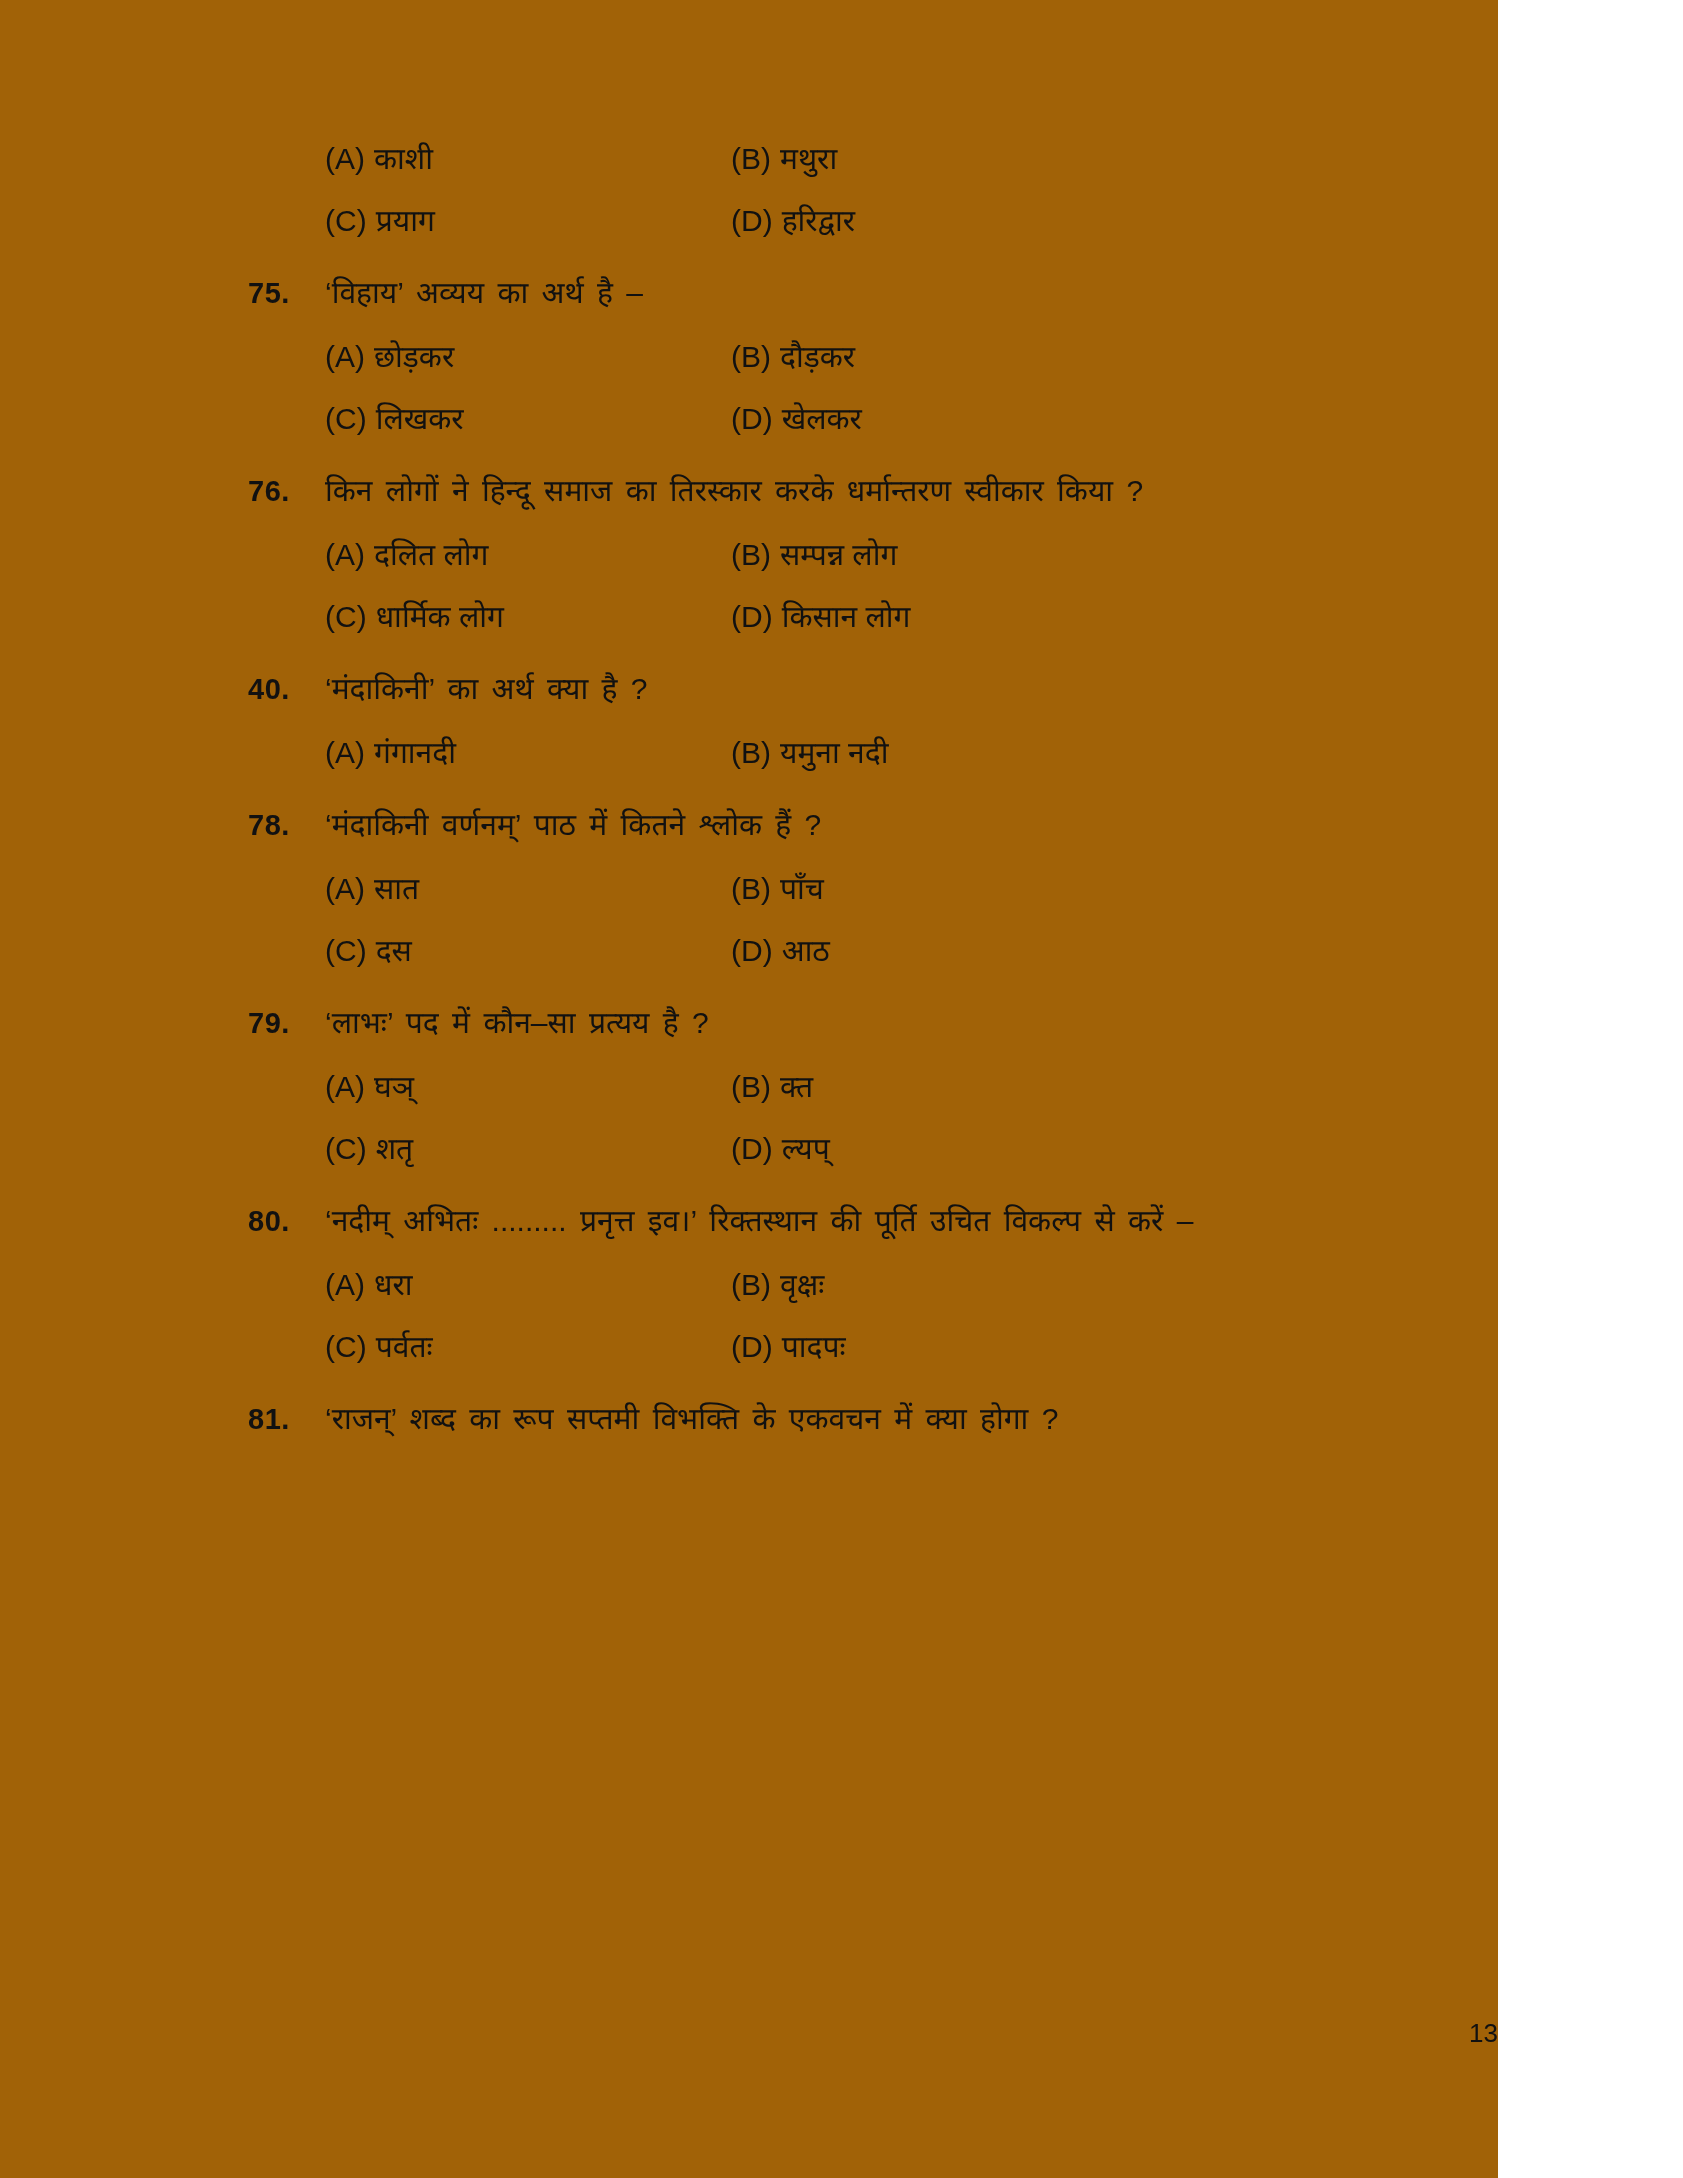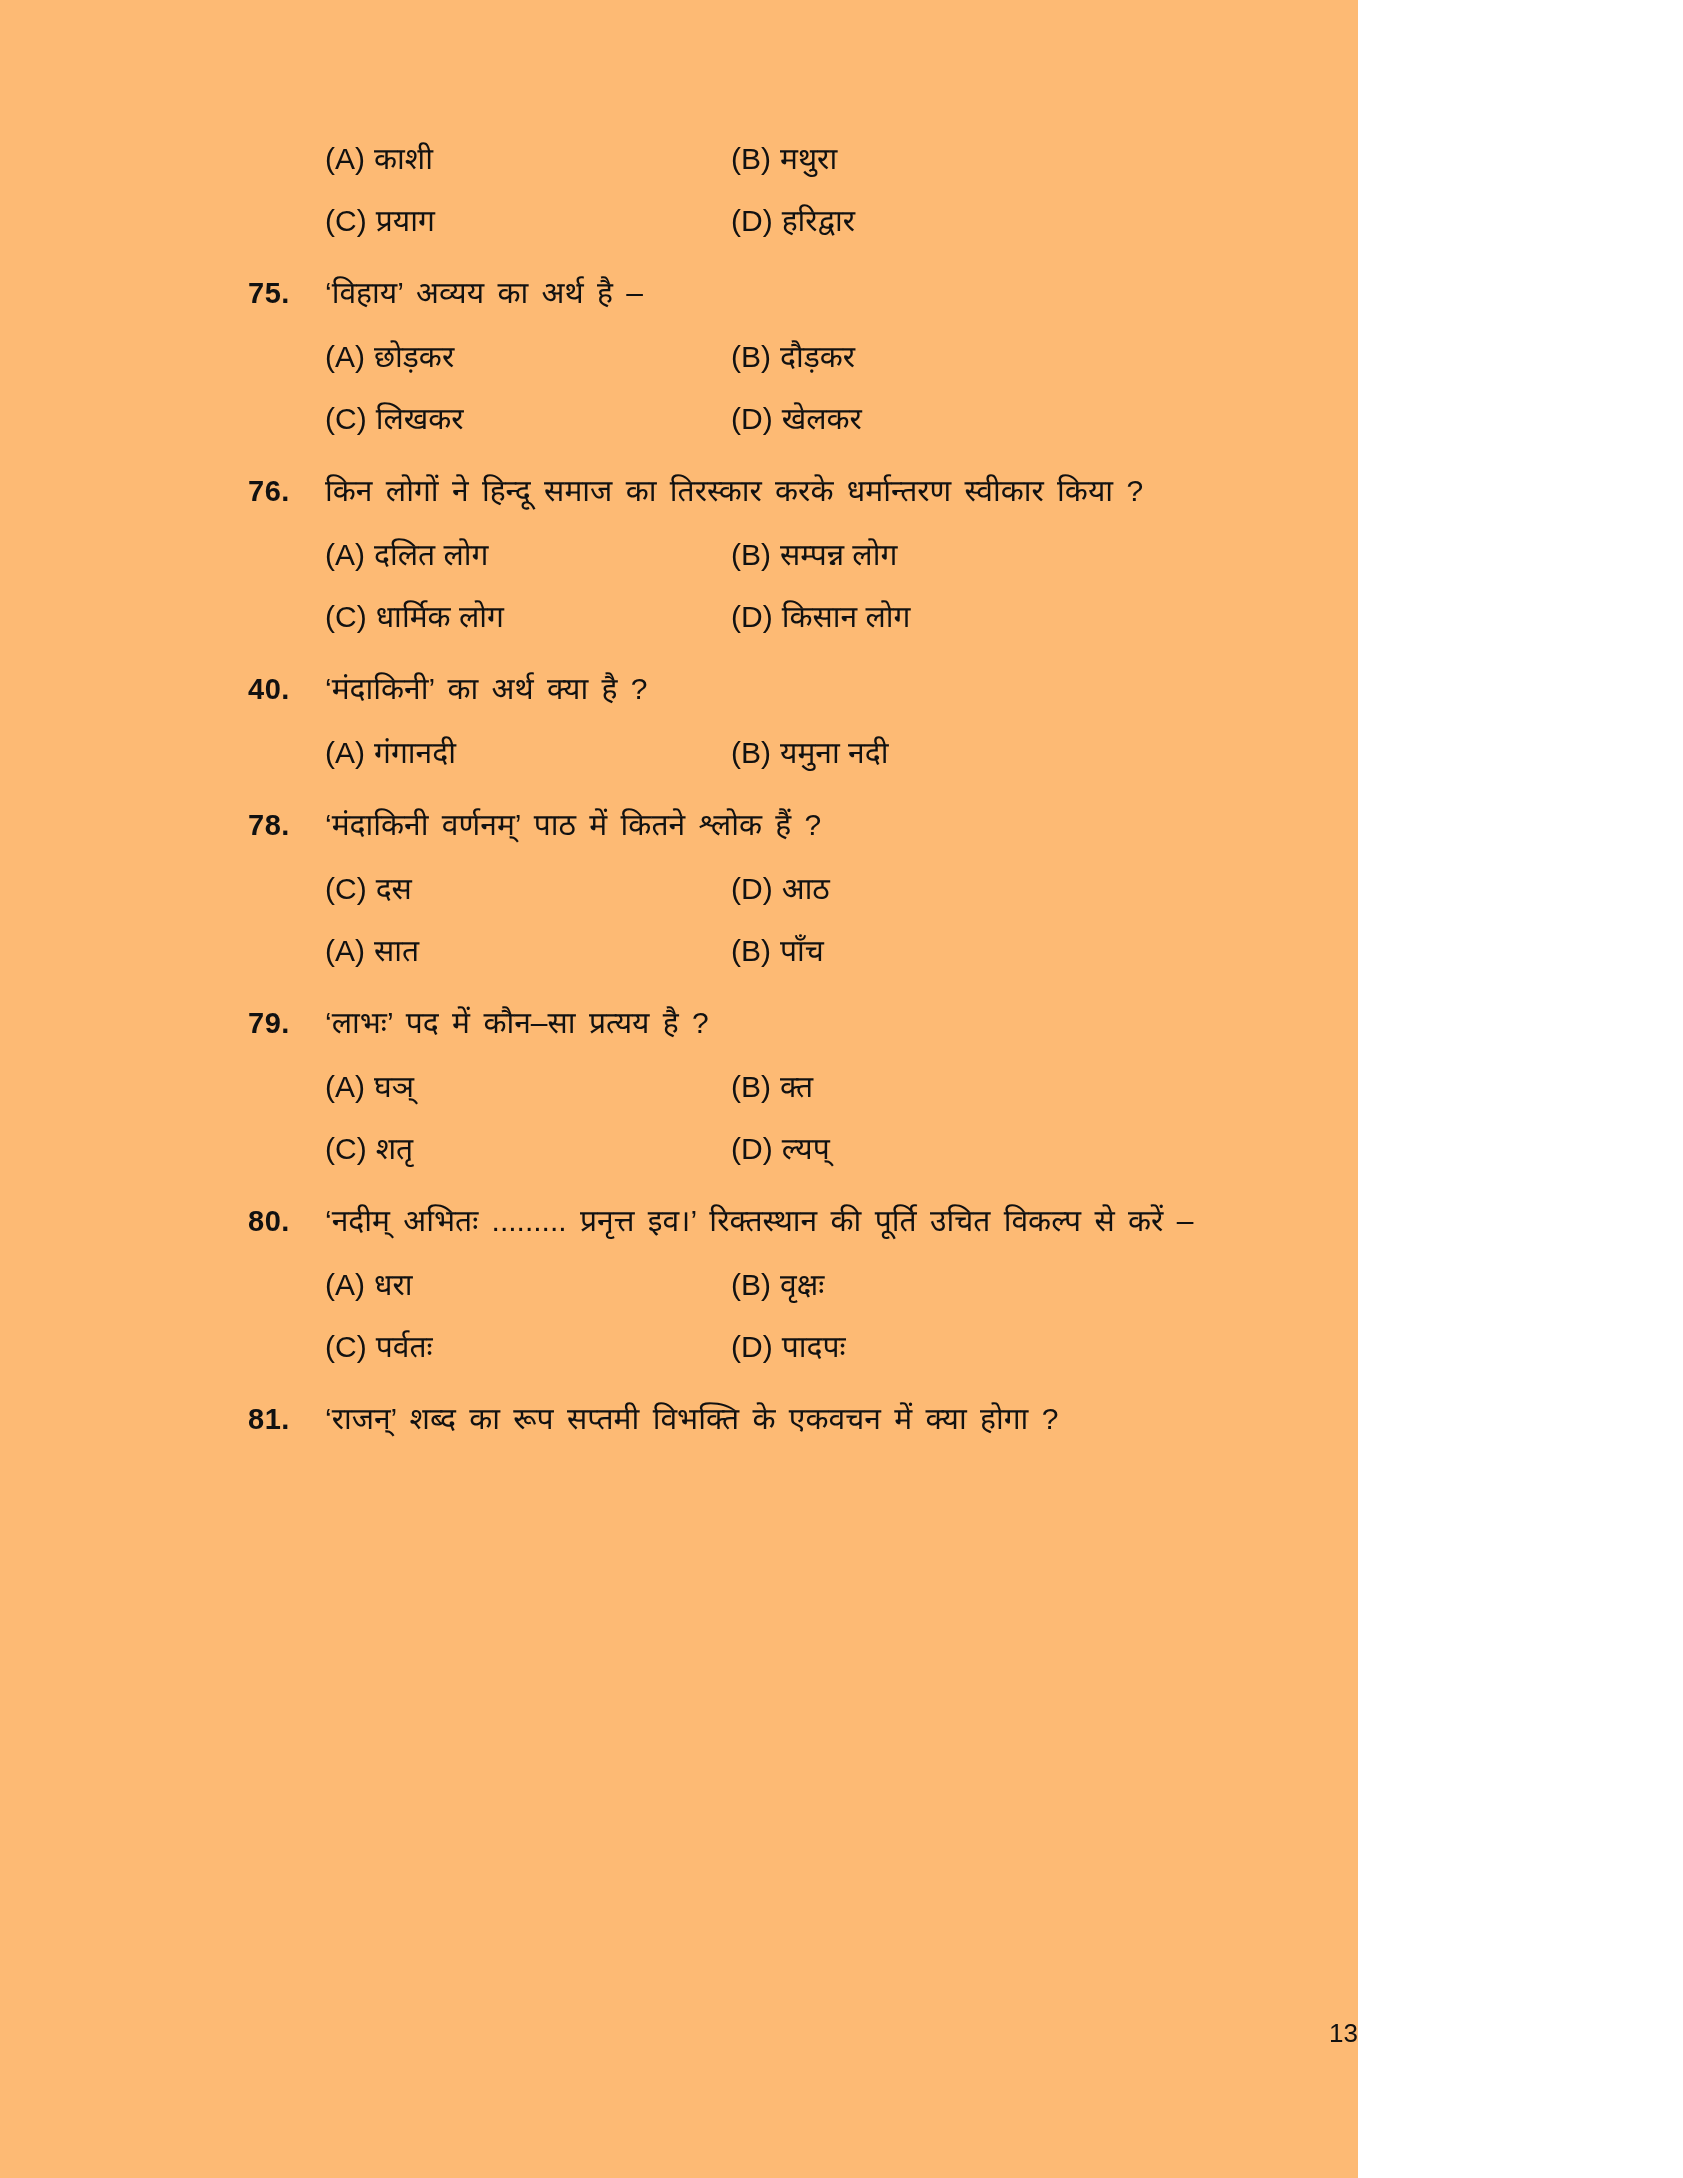--- a/index.html
+++ b/index.html
@@ -12,23 +12,23 @@
     height: 2178px;
     font-family: "Liberation Sans", "DejaVu Sans", sans-serif;
     color: #111111;
     position: relative;
     overflow: hidden;
   }
   .page {
     position: absolute;
     left: 0;
     top: 0;
-    width: 1358px;
+    width: 1498px;
     height: 2178px;
-    background: #fdba74;
+    background: #a16207;
   }
   .content {
     position: absolute;
     left: 248px;
     top: 119px;
     width: 1188px;
   }
 
   
   .qblock {
@@ -174,32 +174,32 @@
       </div>
     </div>
 
     <div class="qblock gap-q">
       <div class="qline">
         <div class="qnum">78.</div>
         <div class="qtext">‘मंदाकिनी वर्णनम्’ पाठ में कितने श्लोक हैं ?</div>
       </div>
       <div class="optrow">
         <div class="opt left">
+          <span class="lbl">(A)</span><span>सात</span>
+        </div>
+        <div class="opt right">
+          <span class="lbl">(B)</span><span>पाँच</span>
+        </div>
+      </div>
+      <div class="optrow">
+        <div class="opt left">
           <span class="lbl">(C)</span><span>दस</span>
         </div>
         <div class="opt right">
           <span class="lbl">(D)</span><span>आठ</span>
-        </div>
-      </div>
-      <div class="optrow">
-        <div class="opt left">
-          <span class="lbl">(A)</span><span>सात</span>
-        </div>
-        <div class="opt right">
-          <span class="lbl">(B)</span><span>पाँच</span>
         </div>
       </div>
     </div>
 
     <div class="qblock gap-q">
       <div class="qline">
         <div class="qnum">79.</div>
         <div class="qtext">‘लाभः’ पद में कौन–सा प्रत्यय है ?</div>
       </div>
       <div class="optrow">

